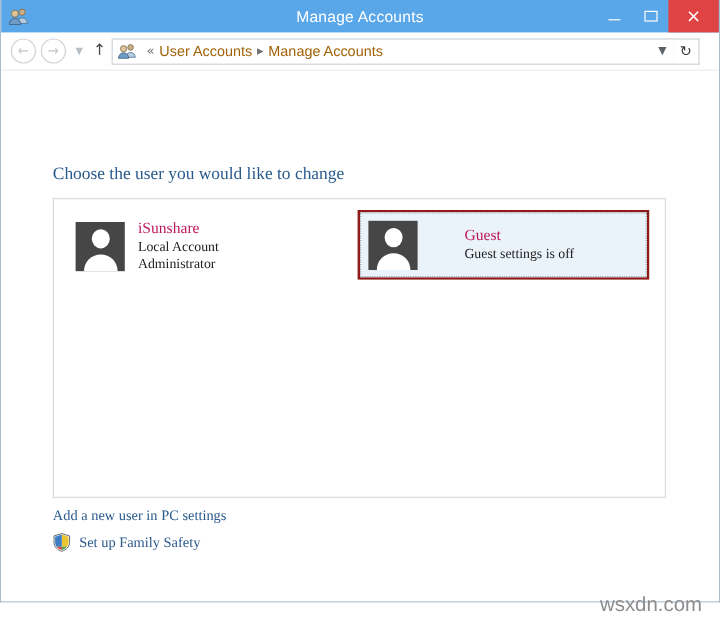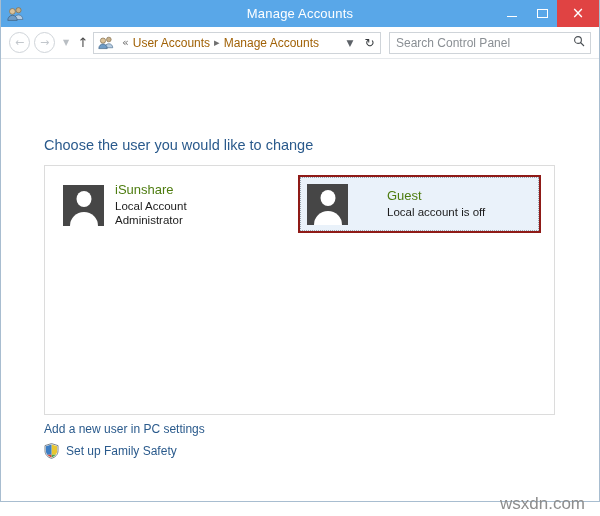--- a/index.html
+++ b/index.html
@@ -223,20 +223,21 @@
     flex: none;
     font-family: "DejaVu Sans", sans-serif;
   }
 
   
   .content {
     flex: 1;
     background: #ffffff;
     position: relative;
     padding: 0;
+    font-family: Liberation Serif, serif;
   }
   .page-heading {
     position: absolute;
     left: 43px;
     top: 78px;
     font-size: 14.5px;
     color: #2a5a8c;
     white-space: nowrap;
   }
 
@@ -315,21 +316,21 @@
     background: #ffffff;
   }
 
   .account-text {
     margin-left: 11px;
     line-height: 1.28;
     min-width: 0;
   }
   .account-name {
     font-size: 13px;
-    color: #4d7c0f;
+    color: #be185d;
     white-space: nowrap;
   }
   .account-line {
     font-size: 11.5px;
     color: #1c1c1c;
     white-space: nowrap;
   }
 
   
   .links {
@@ -413,29 +414,20 @@
       <span class="crumb-sep">▸</span>
       <span class="crumb">Manage Accounts</span>
       <span class="addr-spacer"></span>
       <span class="addr-drop">▼</span>
     </div>
 
     <div class="refresh-btn">
       <span class="refresh-glyph">↻</span>
     </div>
 
-    <div class="searchbox">
-      <div class="search-text">Search Control Panel</div>
-      <div class="search-icon">
-        <svg width="12" height="12" viewBox="0 0 12 12">
-          <circle cx="5" cy="5" r="3.4" fill="none" stroke="#4a4f54" stroke-width="1.1"></circle>
-          <line x1="7.5" y1="7.5" x2="11" y2="11" stroke="#4a4f54" stroke-width="1.1"></line>
-        </svg>
-      </div>
-    </div>
   </div>
 
   <div class="content">
 
     <div class="page-heading">Choose the user you would like to change</div>
 
     <div class="accounts-panel">
 
       <div class="account-item first">
         <div class="avatar">
@@ -450,21 +442,21 @@
       </div>
 
       <div class="guest-wrapper">
         <div class="account-item guest-inner">
           <div class="avatar">
             <div class="head"></div>
             <div class="body"></div>
           </div>
           <div class="account-text">
             <div class="account-name">Guest</div>
-            <div class="account-line">Local account is off</div>
+            <div class="account-line">Guest settings is off</div>
           </div>
         </div>
       </div>
 
     </div>
 
     <div class="links">
       <div class="link-row">
         <span class="link-text">Add a new user in PC settings</span>
       </div>

